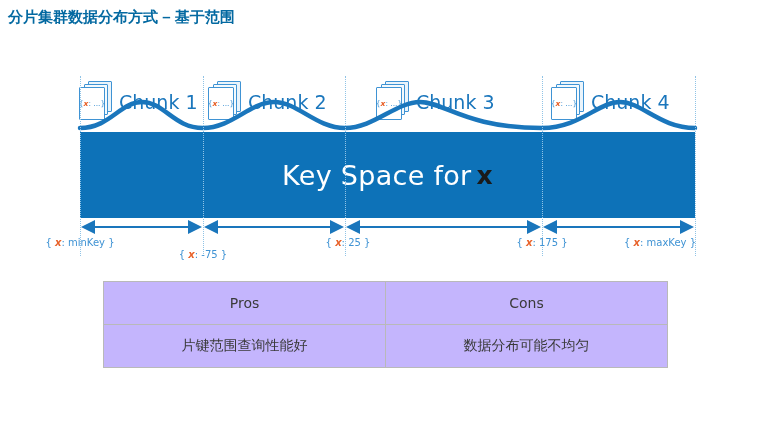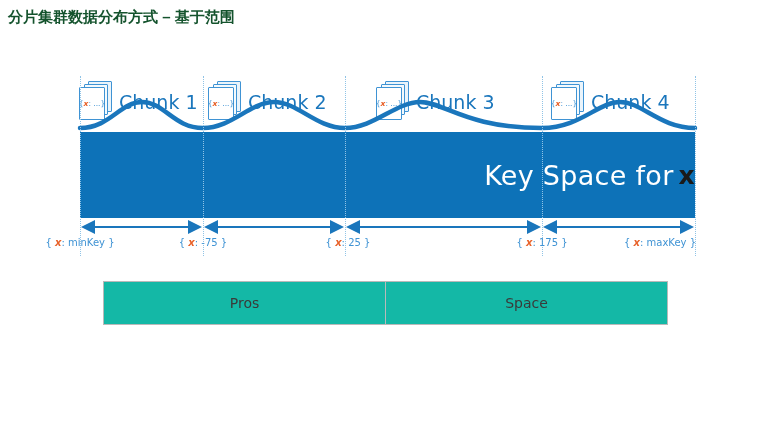--- a/index.html
+++ b/index.html
@@ -13,21 +13,21 @@
     font-family: "Liberation Sans", "DejaVu Sans", sans-serif;
     overflow: hidden;
   }
 
   
   #page-title {
     position: absolute;
     left: 8px; top: 8px;
     font-size: 15px;
     font-weight: bold;
-    color: #14532d;
+    color: #0369a1;
     letter-spacing: 0px;
     white-space: nowrap;
   }
 
   
   #diagram {
     position: absolute;
     left: 0; top: 34px;
     width: 764px; height: 232px;
   }
@@ -87,21 +87,21 @@
   
   #keyspace-bar {
     position: absolute;
     left: 80px; top: 98px;
     width: 615px; height: 86px;
     background: #0d72b8;
   }
   #keyspace-text {
     position: absolute;
     left: 0; top: 0; width: 100%; height: 100%;
-    display: flex; align-items: center; justify-content: flex-end;
+    display: flex; align-items: center; justify-content: center;
     color: #ffffff;
     font-size: 27px;
     font-family: "DejaVu Sans", "Liberation Sans", sans-serif;
     letter-spacing: 0.3px;
   }
   #keyspace-text .var-x {
     color: #1a1a1a;
     font-weight: bold;
     font-style: normal;
     font-size: 25px;
@@ -136,21 +136,21 @@
     text-align: right;
   }
   .bound-label b { color: #e8622a; font-weight: bold; font-style: italic; }
 
   
   #proscons-table {
     position: absolute;
     left: 103px; top: 281px;
     width: 565px;
     border-collapse: collapse;
-    background: #14b8a6;
+    background: #c4b5fd;
   }
   #proscons-table td {
     border: 1px solid #b9b9b9;
     height: 43px;
     text-align: center;
     vertical-align: middle;
     font-size: 14px;
     color: #3a3a3a;
     width: 50%;
     font-family: "Liberation Sans", "DejaVu Sans", sans-serif;
@@ -244,27 +244,31 @@
     </defs>
     <g stroke="#1a76bc" stroke-width="2" marker-start="url(#ah-l)" marker-end="url(#ah-r)">
       <line x1="83" y1="11" x2="200" y2="11"></line>
       <line x1="206" y1="11" x2="342" y2="11"></line>
       <line x1="348" y1="11" x2="539" y2="11"></line>
       <line x1="545" y1="11" x2="692" y2="11"></line>
     </g>
   </svg>
 
   <div class="bound-label" style="left:80px;">{ <b>x</b>: minKey }</div>
-  <div class="bound-label" style="left:203px;">{ <b>x</b>: -75 }</div>
+  <div class="bound-label" style="left:203px;margin-top:12px;">{ <b>x</b>: -75 }</div>
   <div class="bound-label" style="left:348px;">{ <b>x</b>: 25 }</div>
   <div class="bound-label" style="left:542px;">{ <b>x</b>: 175 }</div>
   <div class="bound-label" style="left:660px;">{ <b>x</b>: maxKey }</div>
 
 </div>
 
 <table id="proscons-table">
   <tbody>
     <tr>
       <td class="head">Pros</td>
-      <td class="head">Space</td>
+      <td class="head">Cons</td>
+    </tr>
+    <tr>
+      <td>片键范围查询性能好</td>
+      <td>数据分布可能不均匀</td>
     </tr>
   </tbody>
 </table>
 
 </body></html>

